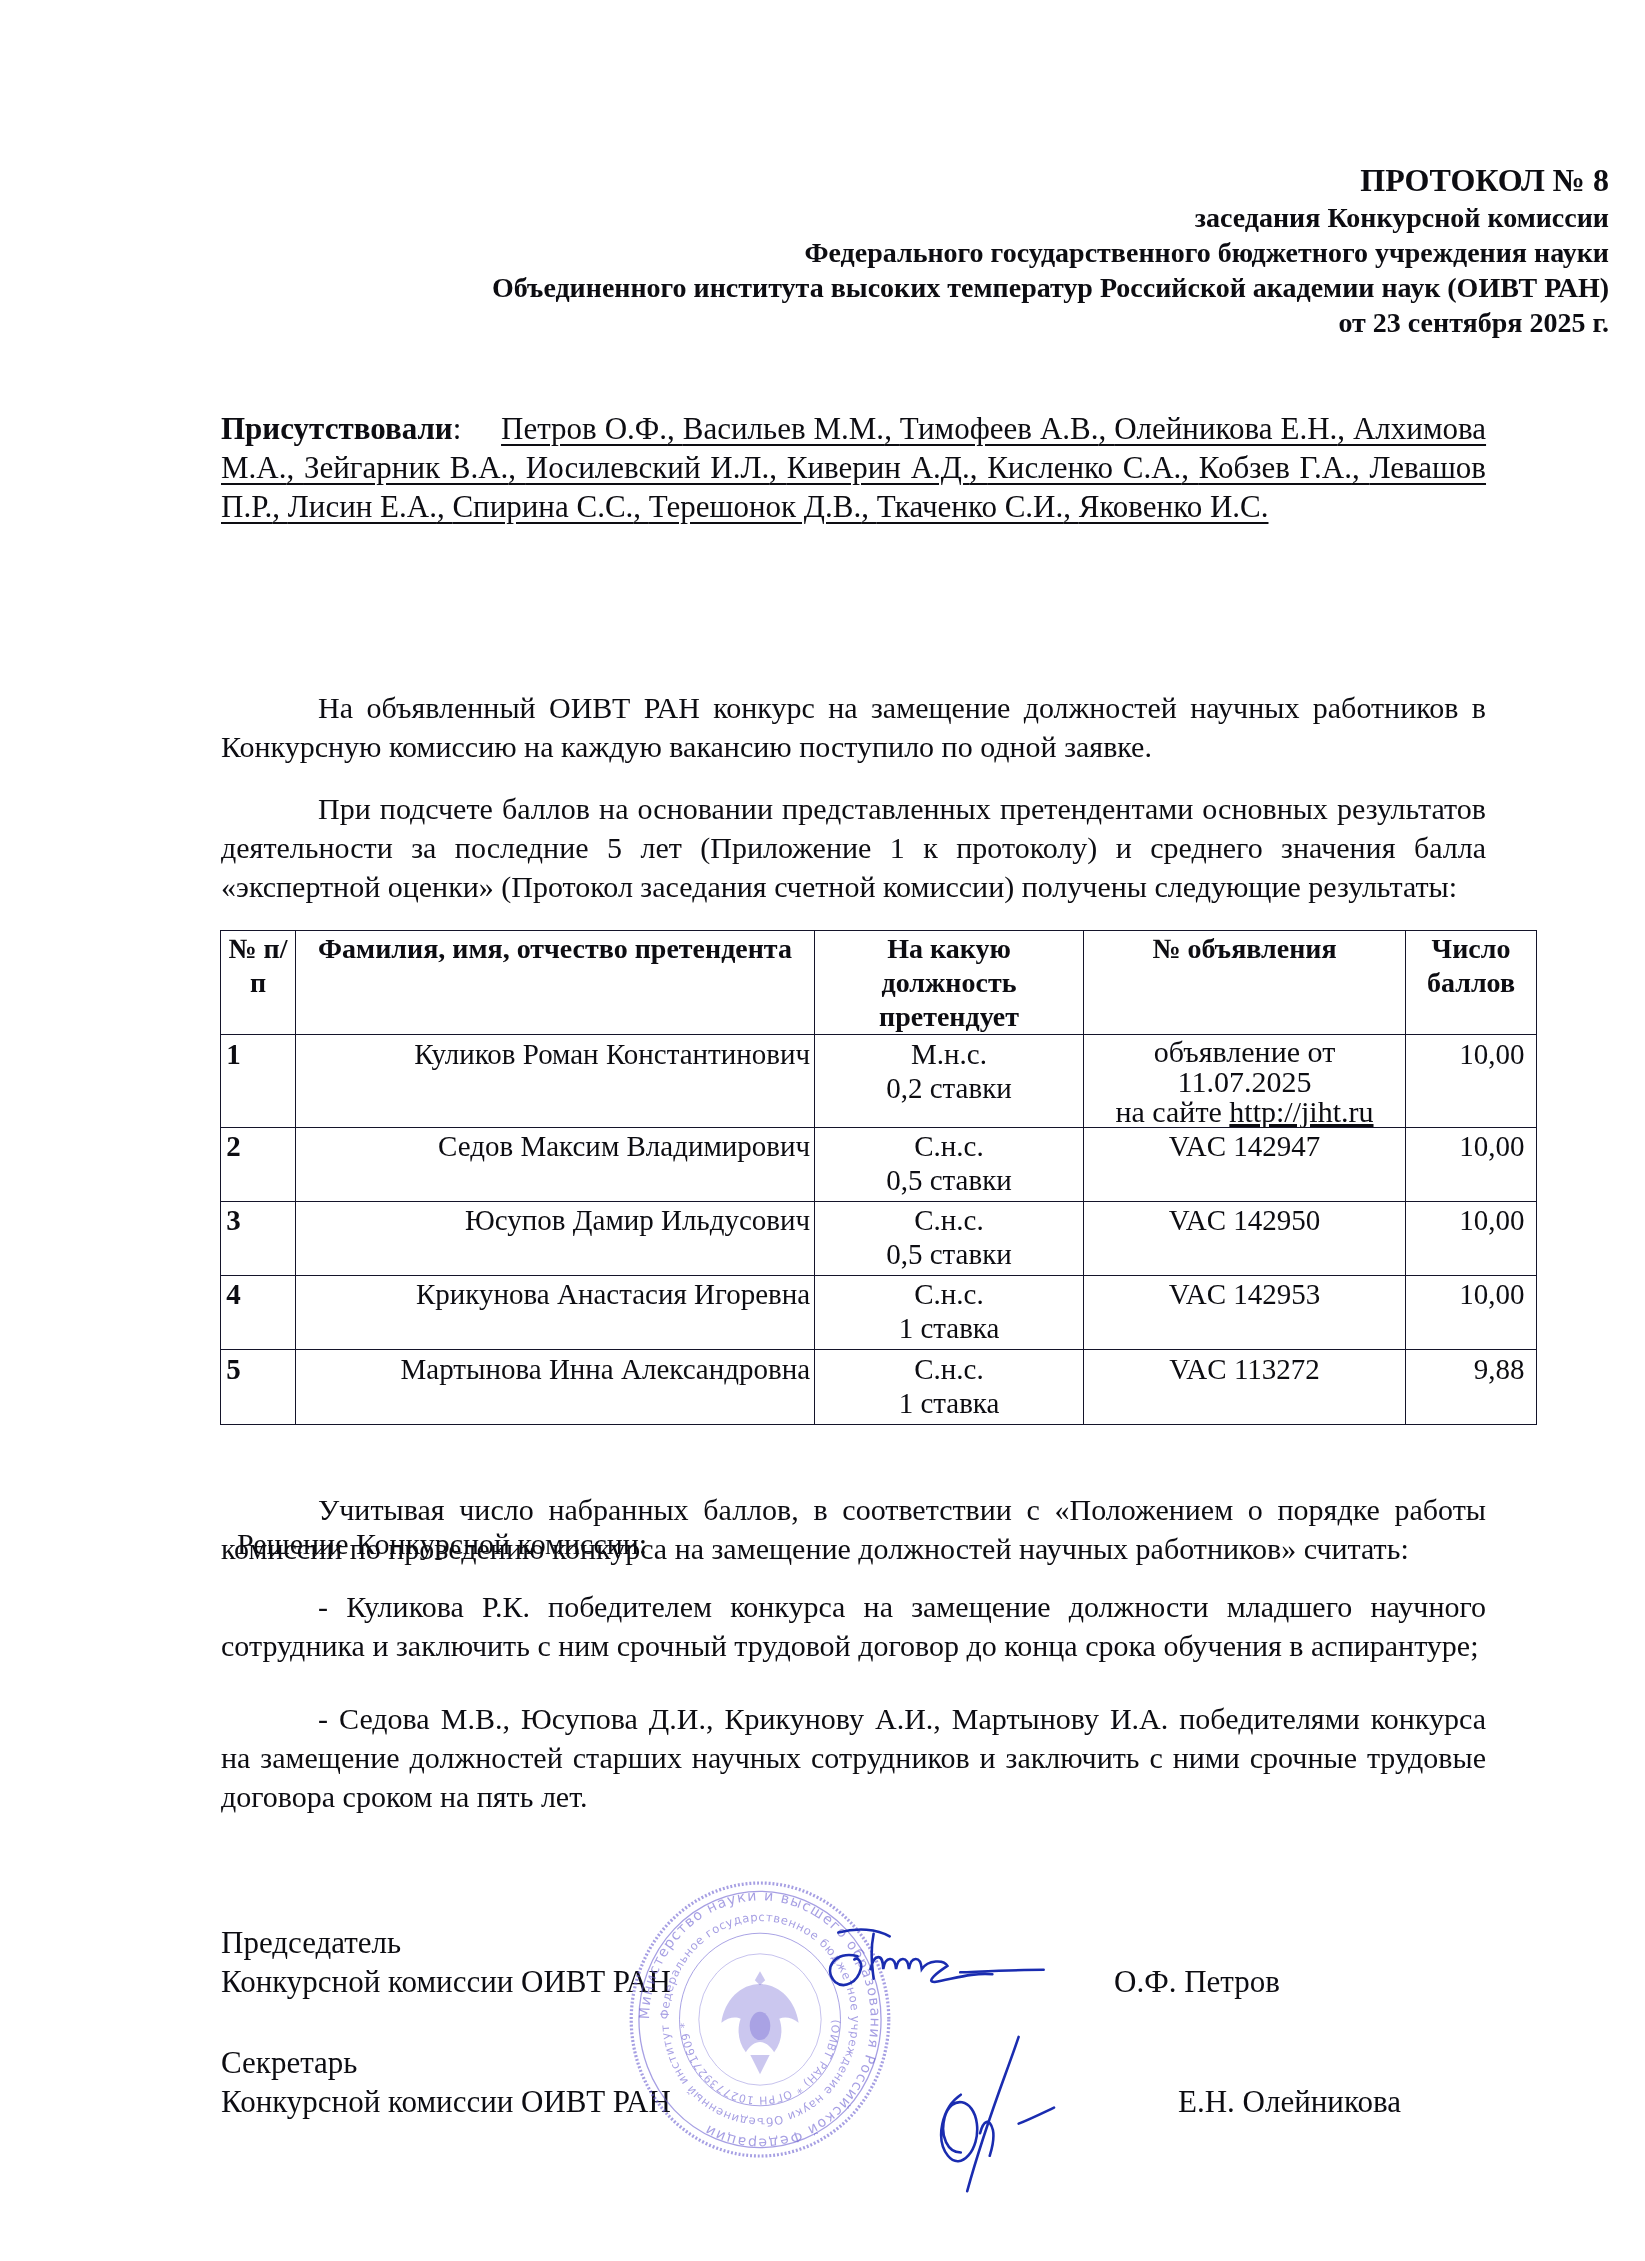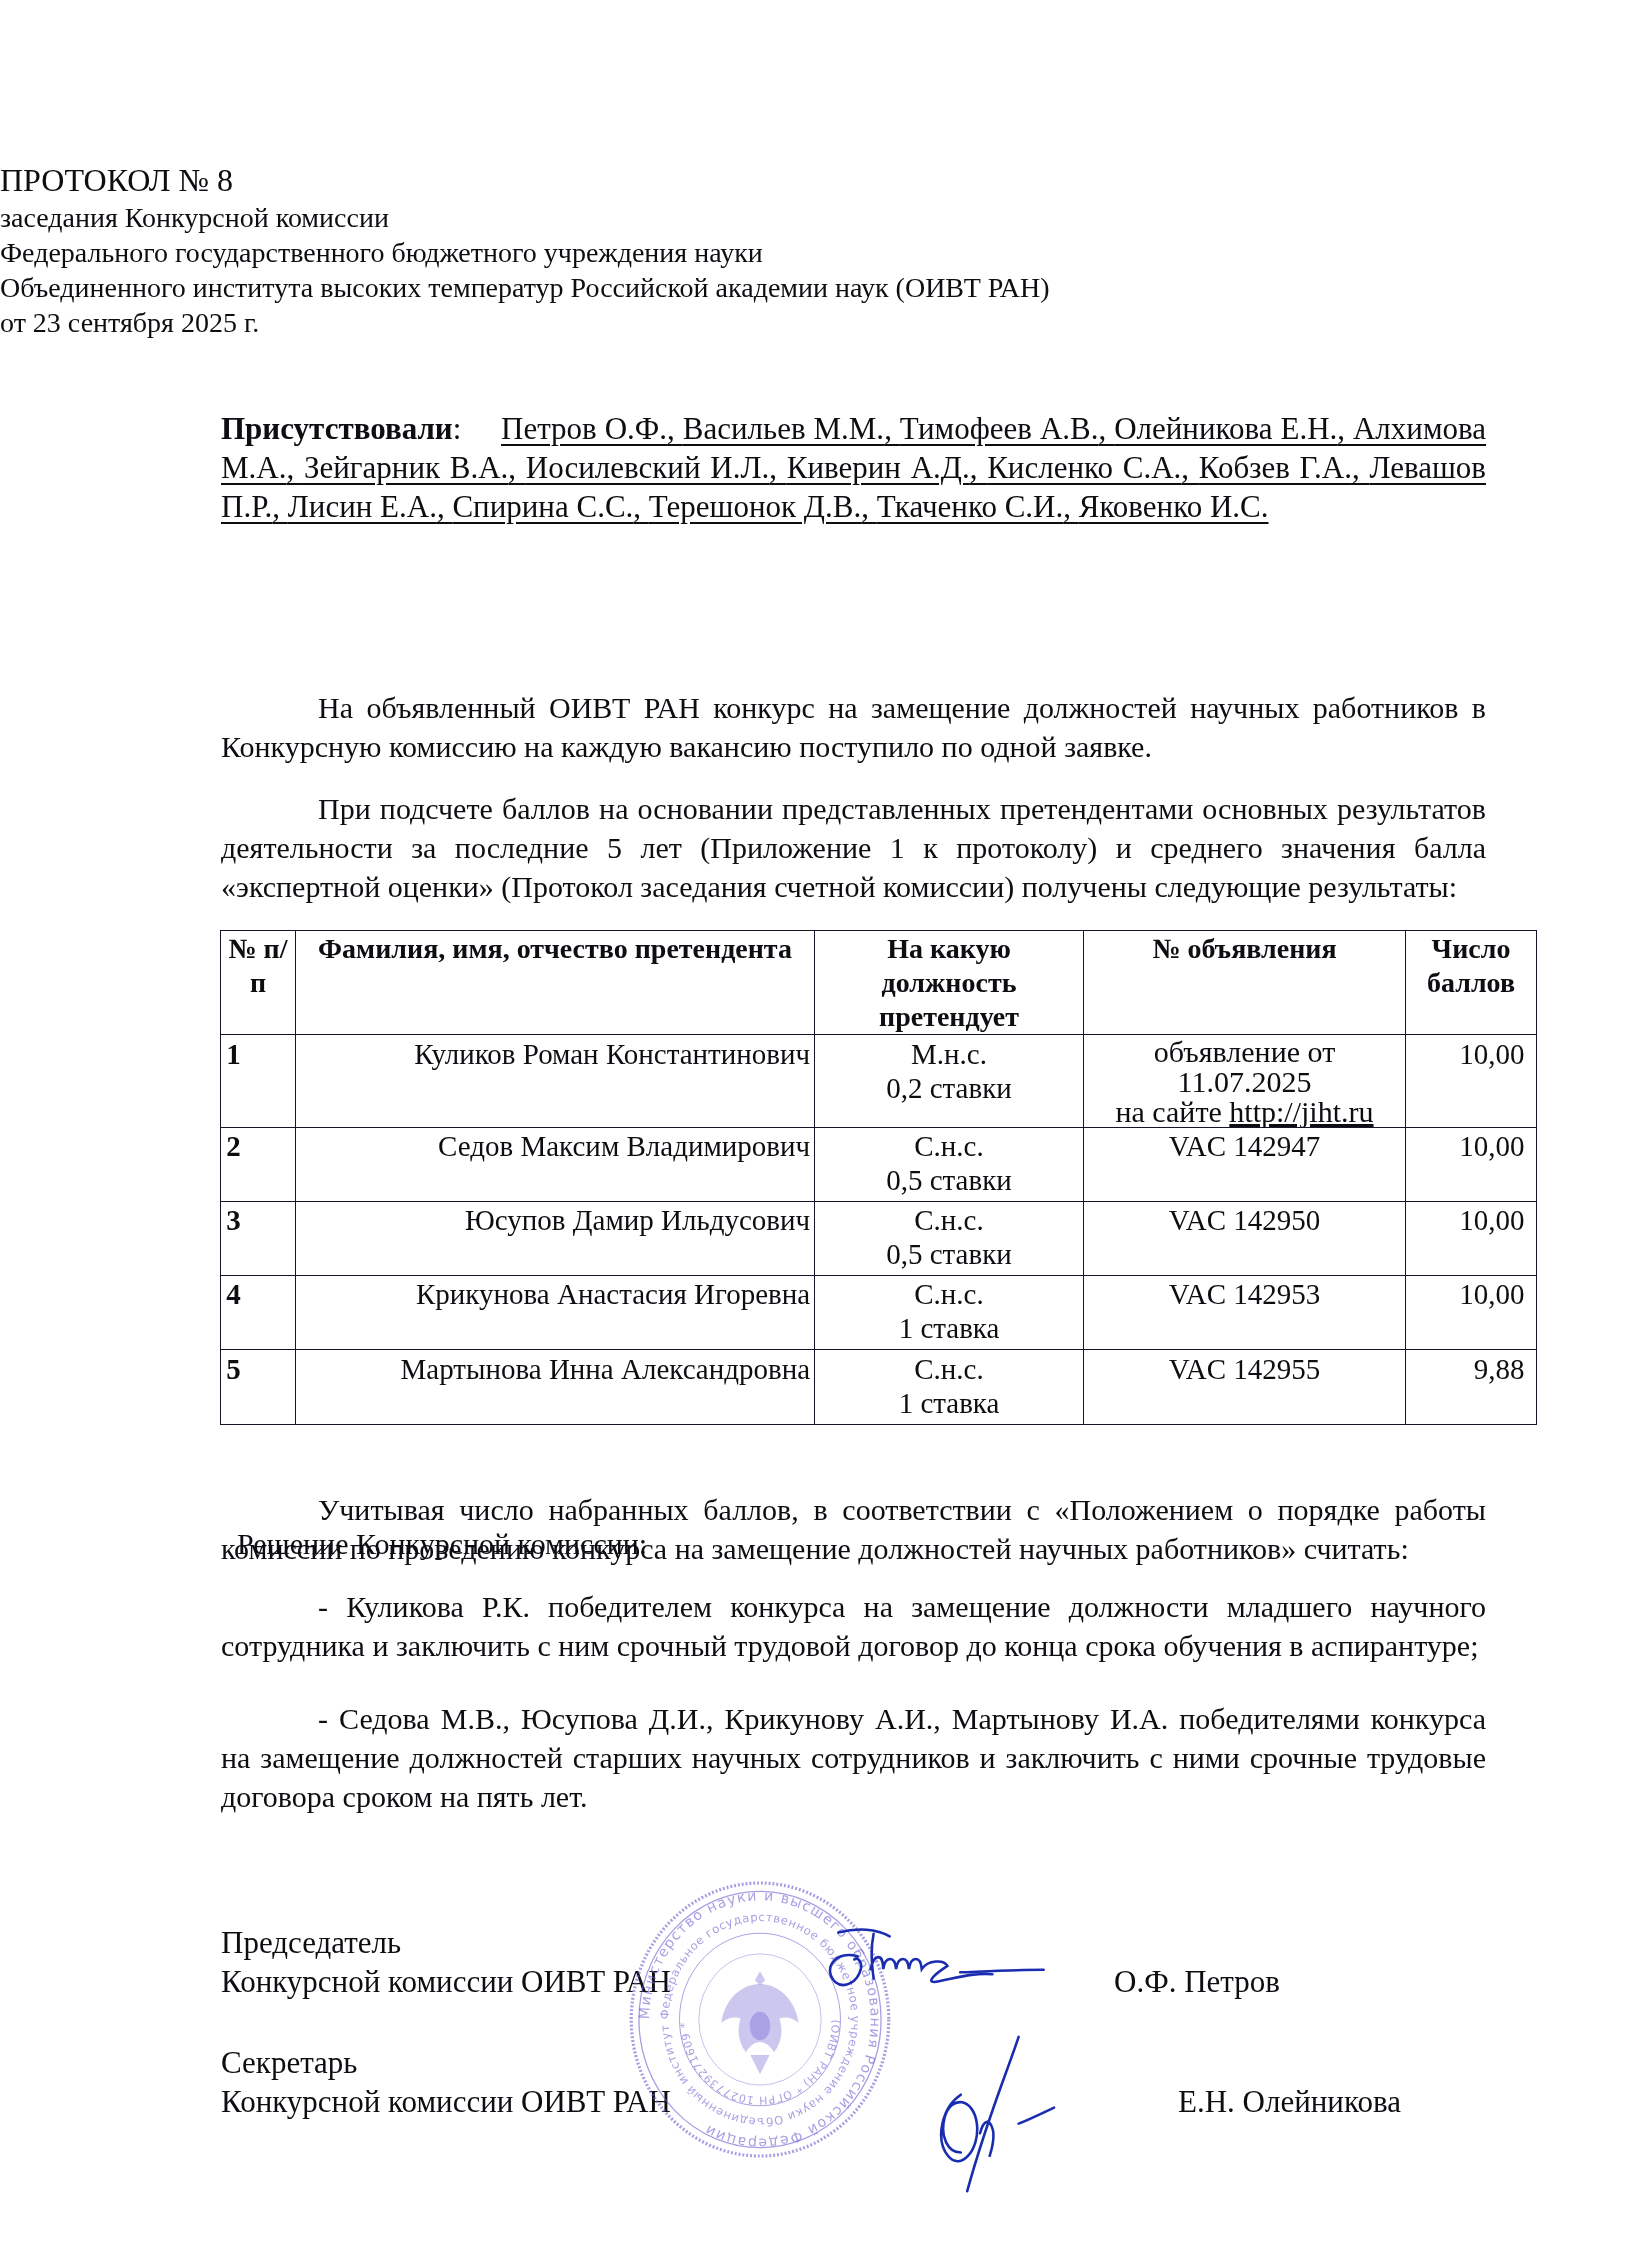--- a/index.html
+++ b/index.html
@@ -1,21 +1,21 @@
 <!DOCTYPE html>
 <html style="font-size:10.3px"><head>
 <meta charset="utf-8">
 <style>
   html, body { margin: 0; padding: 0; background: #ffffff; }
   body {
     width: 1645px; height: 2261px; position: relative; overflow: hidden;
     font-family: "Liberation Serif", "DejaVu Serif", serif; color: #0d0d12;
   }
   .abs { position: absolute; }
-  .title-block { left: 0; width: 1609px; top: 161px; text-align: left; font-weight: normal; }
+  .title-block { left: 0; width: 1609px; top: 161px; text-align: right; font-weight: bold; }
   .title-block div { font-size: 28px; line-height: 35px; }
   .title-block .t-main { font-size: 32px; line-height: 39px; }
 
   .attendees { left: 221px; width: 1265px; top: 409px; font-size: 31px; line-height: 39px; text-align: justify; text-align-last: left; }
   .attendees .lbl { font-weight: bold; }
   .attendees .u { text-decoration: underline; text-decoration-thickness: 1.9px; text-underline-offset: 4.5px; }
 
   .para { left: 221px; width: 1265px; font-size: 30px; line-height: 39px; text-align: justify; }
   .para .indent { display: inline-block; width: 97px; }
 
@@ -124,21 +124,21 @@
         <td class="ad"><span>VAC 142953</span></td>
         <td class="score"><span>10,00</span></td>
       </tr>
       <tr>
         <td class="num"><span>5</span></td>
         <td class="name"><span>Мартынова Инна Александровна</span></td>
         <td class="pos">
           <div>С.н.с.</div>
           <div>1 ставка</div>
         </td>
-        <td class="ad"><span>VAC 142955</span></td>
+        <td class="ad"><span>VAC 113272</span></td>
         <td class="score"><span>9,88</span></td>
       </tr>
     </tbody>
 </table>
 
 <div class="abs para" style="top:1524px;margin-left:16px;">Решение Конкурсной комиссии:</div>
 <div class="abs para" style="top:1490px;">
   <span class="indent"></span><span>Учитывая число набранных баллов, в соответствии с «Положением о порядке работы комиссии по проведению конкурса на замещение должностей научных работников» считать:</span>
 </div>
 <div class="abs para" style="top:1587px;">

